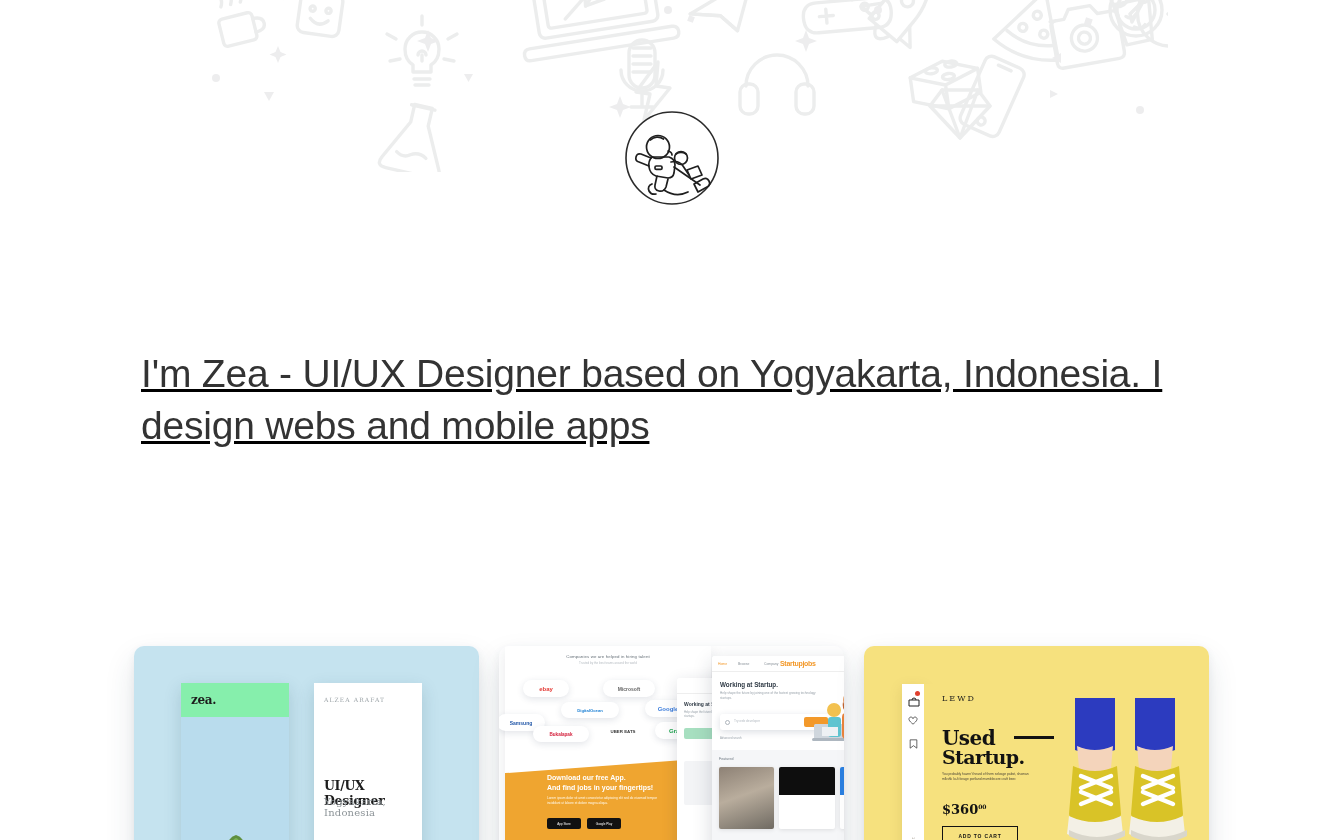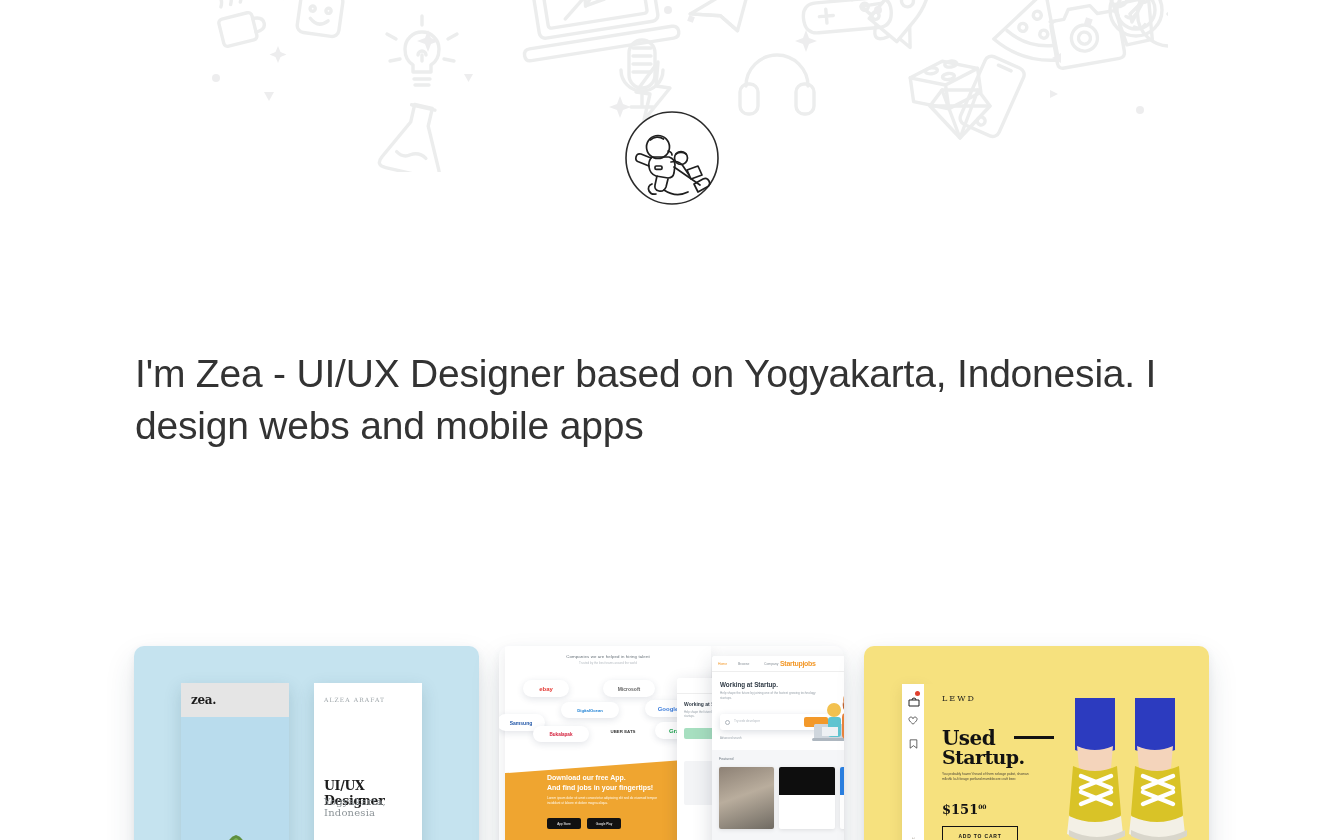--- a/index.html
+++ b/index.html
@@ -26,22 +26,23 @@
   .logo-wrap {
     position: absolute;
     left: 624px; top: 110px;
     width: 96px; height: 96px;
   }
   .logo-wrap svg { display:block; width:96px; height:96px; }
 
   
   .hero {
     position: absolute;
-    left: 135px; top: 348px;
+    left: 141px; top: 348px;
     width: 1075px;
+    text-decoration: underline;
   }
   .headline {
     font-size: 39px;
     line-height: 51.5px;
     color: #333333;
     font-weight: 400;
     letter-spacing: -0.2px;
   }
   .headline .l3 { display: block; }
 
@@ -75,21 +76,21 @@
   }
 
   
   .c1 { background: #c5e3ef; }
   .c1 .bc-left {
     position: absolute; left: 47px; top: 37px;
     width: 108px; height: 190px;
     background: #b9dced;
     box-shadow: 0 6px 16px rgba(30,70,90,0.18);
   }
-  .c1 .bc-left .top { height: 34px; background:#e5e5e5; display:flex; align-items:center; padding-left:10px;}
+  .c1 .bc-left .top { height: 34px; background:#86efac; display:flex; align-items:center; padding-left:10px;}
   .c1 .bc-left .top span { font-family:"DejaVu Serif", serif; font-weight:700; font-size:12px; color:#1d1d1d; letter-spacing:-0.3px;}
   .c1 .bc-left .pot {
     position:absolute; left:31px; bottom:-4px; width:48px; height:52px;
   }
   .c1 .bc-right {
     position: absolute; left: 180px; top: 37px;
     width: 108px; height: 190px;
     background: #ffffff;
     box-shadow: 0 6px 16px rgba(30,70,90,0.18);
     padding: 13px 10px;
@@ -512,21 +513,21 @@
             <path d="M1 1 h8 v10 l-4 -3 l-4 3z" fill="none" stroke="#333" stroke-width="0.9"></path>
           </svg>
         <span class="vert">1/4</span>
       </div>
       <div class="shop">
         <div class="brand3">LEWD</div>
         <div class="h3a">Used</div>
         <div class="rule"></div>
         <div class="h3b">Startup.</div>
         <div class="p3">You probably haven't heard of them selvage pabst, shaman mlkshk lo-fi forage portland mumblecore craft beer.</div>
-        <div class="price"><span>$151</span><sup>00</sup></div>
+        <div class="price"><span>$360</span><sup>00</sup></div>
         <div class="cart">ADD TO CART</div>
         <svg class="shoes" viewBox="0 0 200 168">
 
           <path d="M58 0 h40 v52 q-20 8 -40 0z" fill="#2c3bbf"></path>
           <path d="M118 0 h40 v52 q-20 8 -40 0z" fill="#2c3bbf"></path>
 
           <path d="M60 48 q18 8 36 0 l-2 22 q-16 8 -32 0z" fill="#f4d4bb"></path>
           <path d="M120 48 q18 8 36 0 l-2 22 q-16 8 -32 0z" fill="#f4d4bb"></path>
 
           <path d="M56 68 q22 10 44 0 l4 48 q-2 16 -26 16 q-24 0 -26 -16z" fill="#d9c327"></path>

